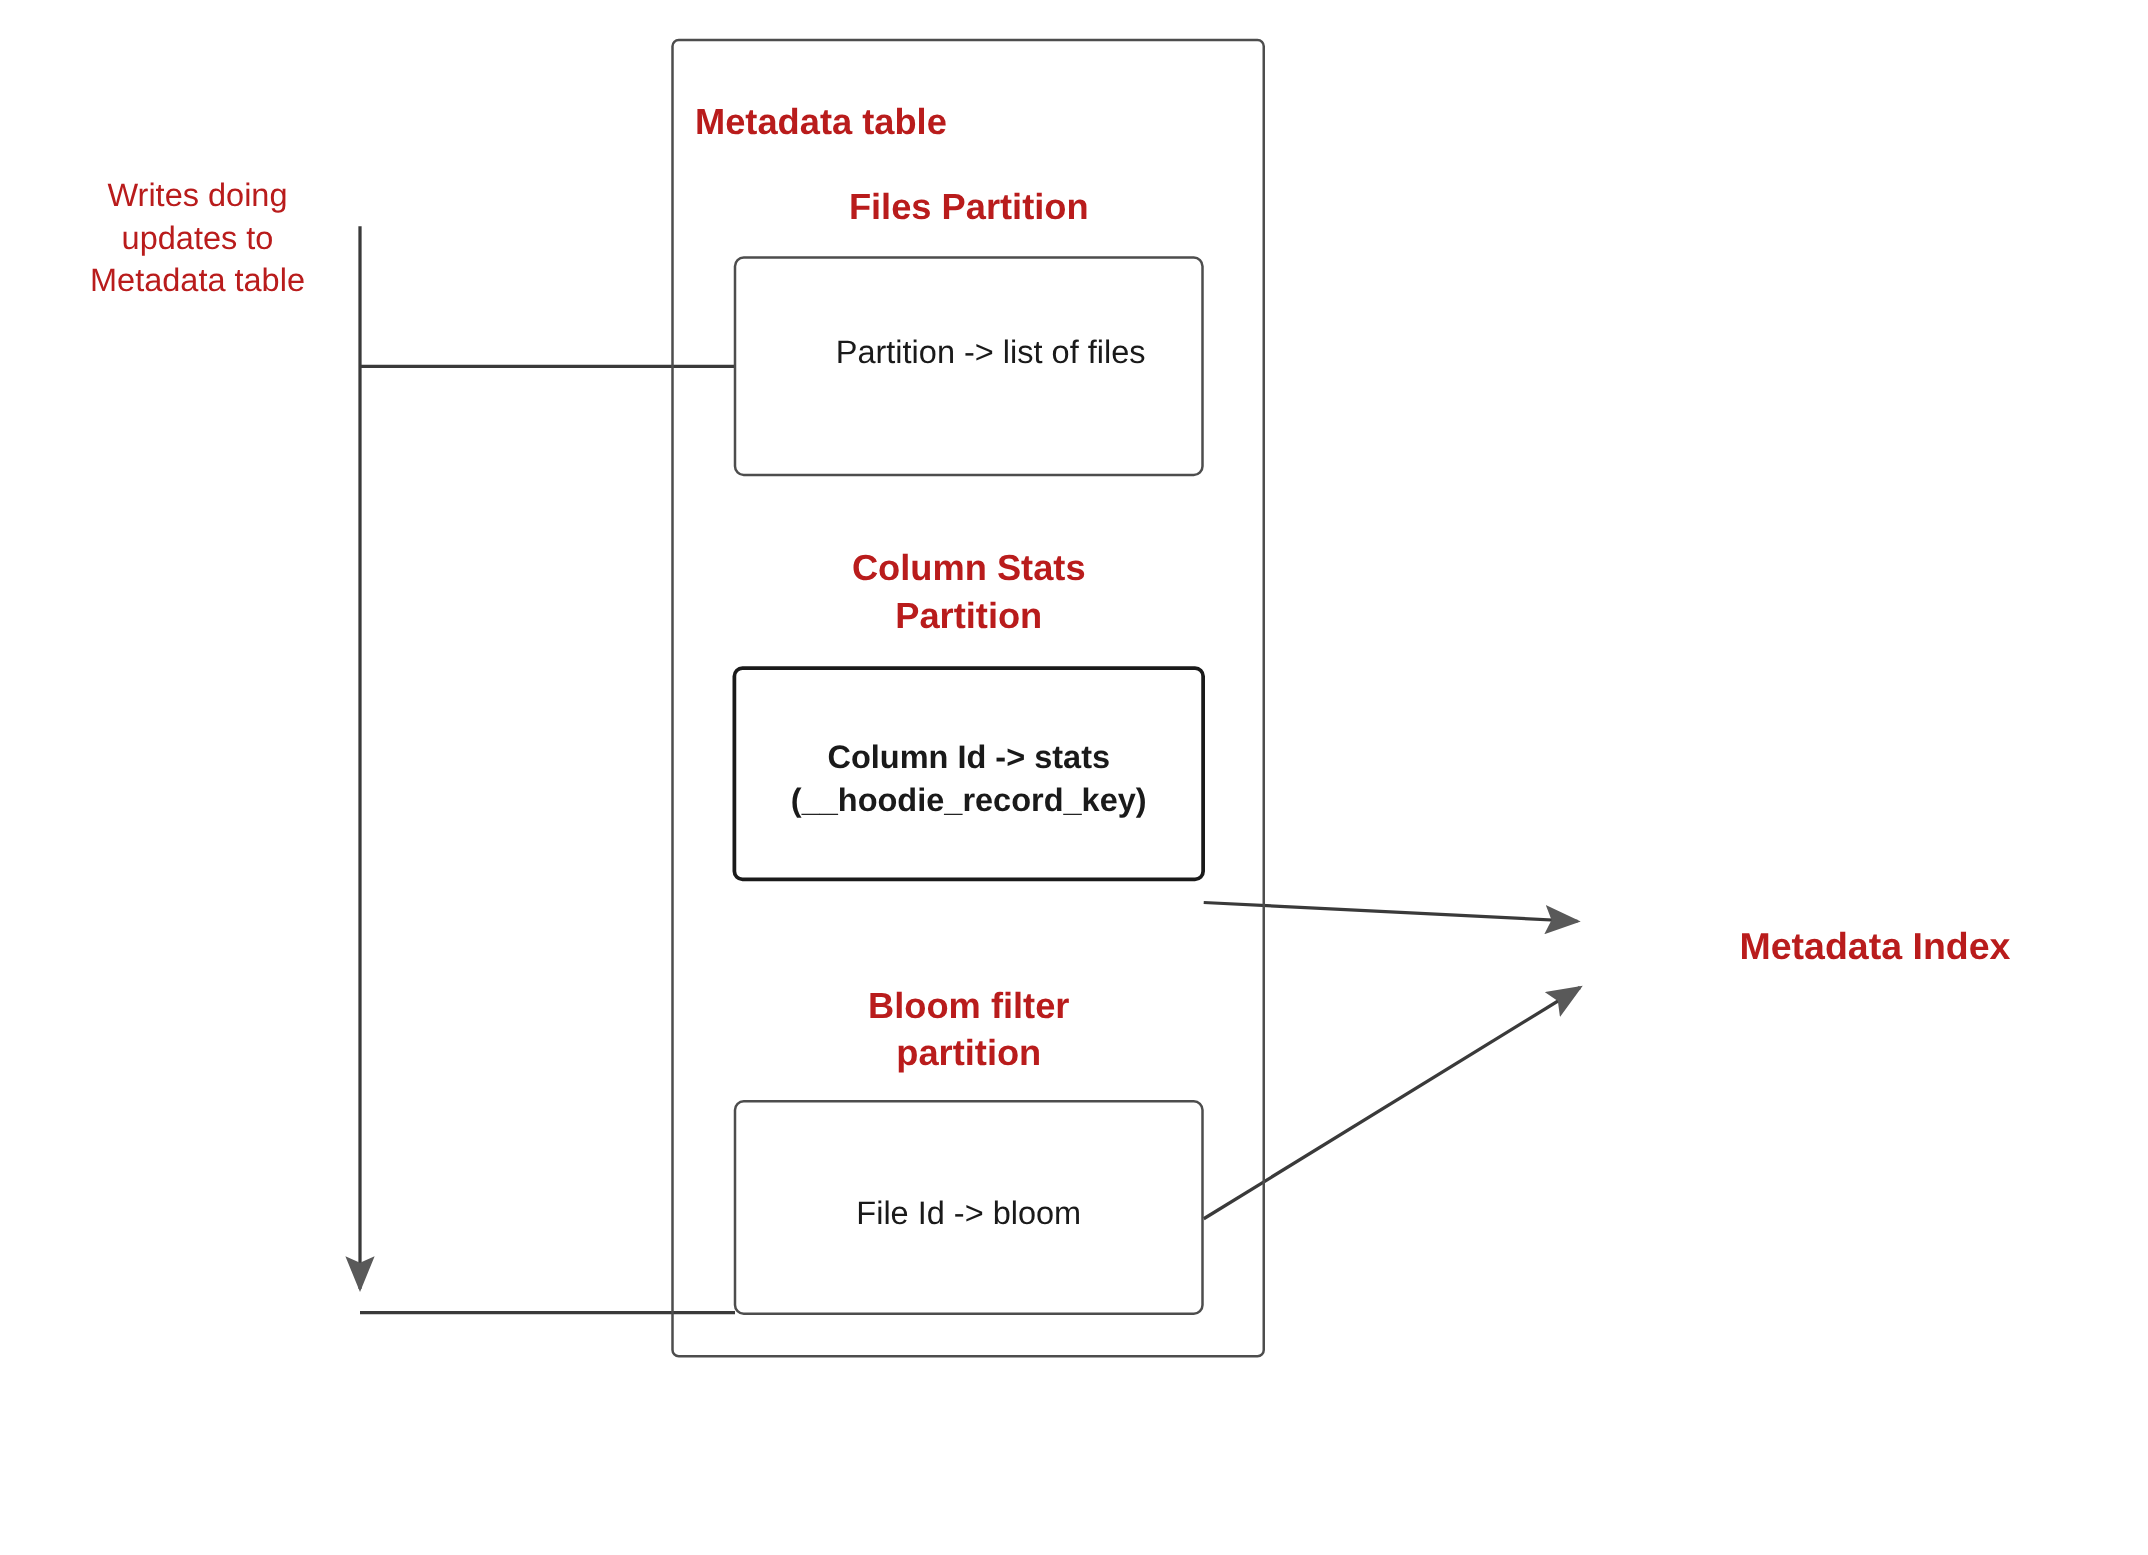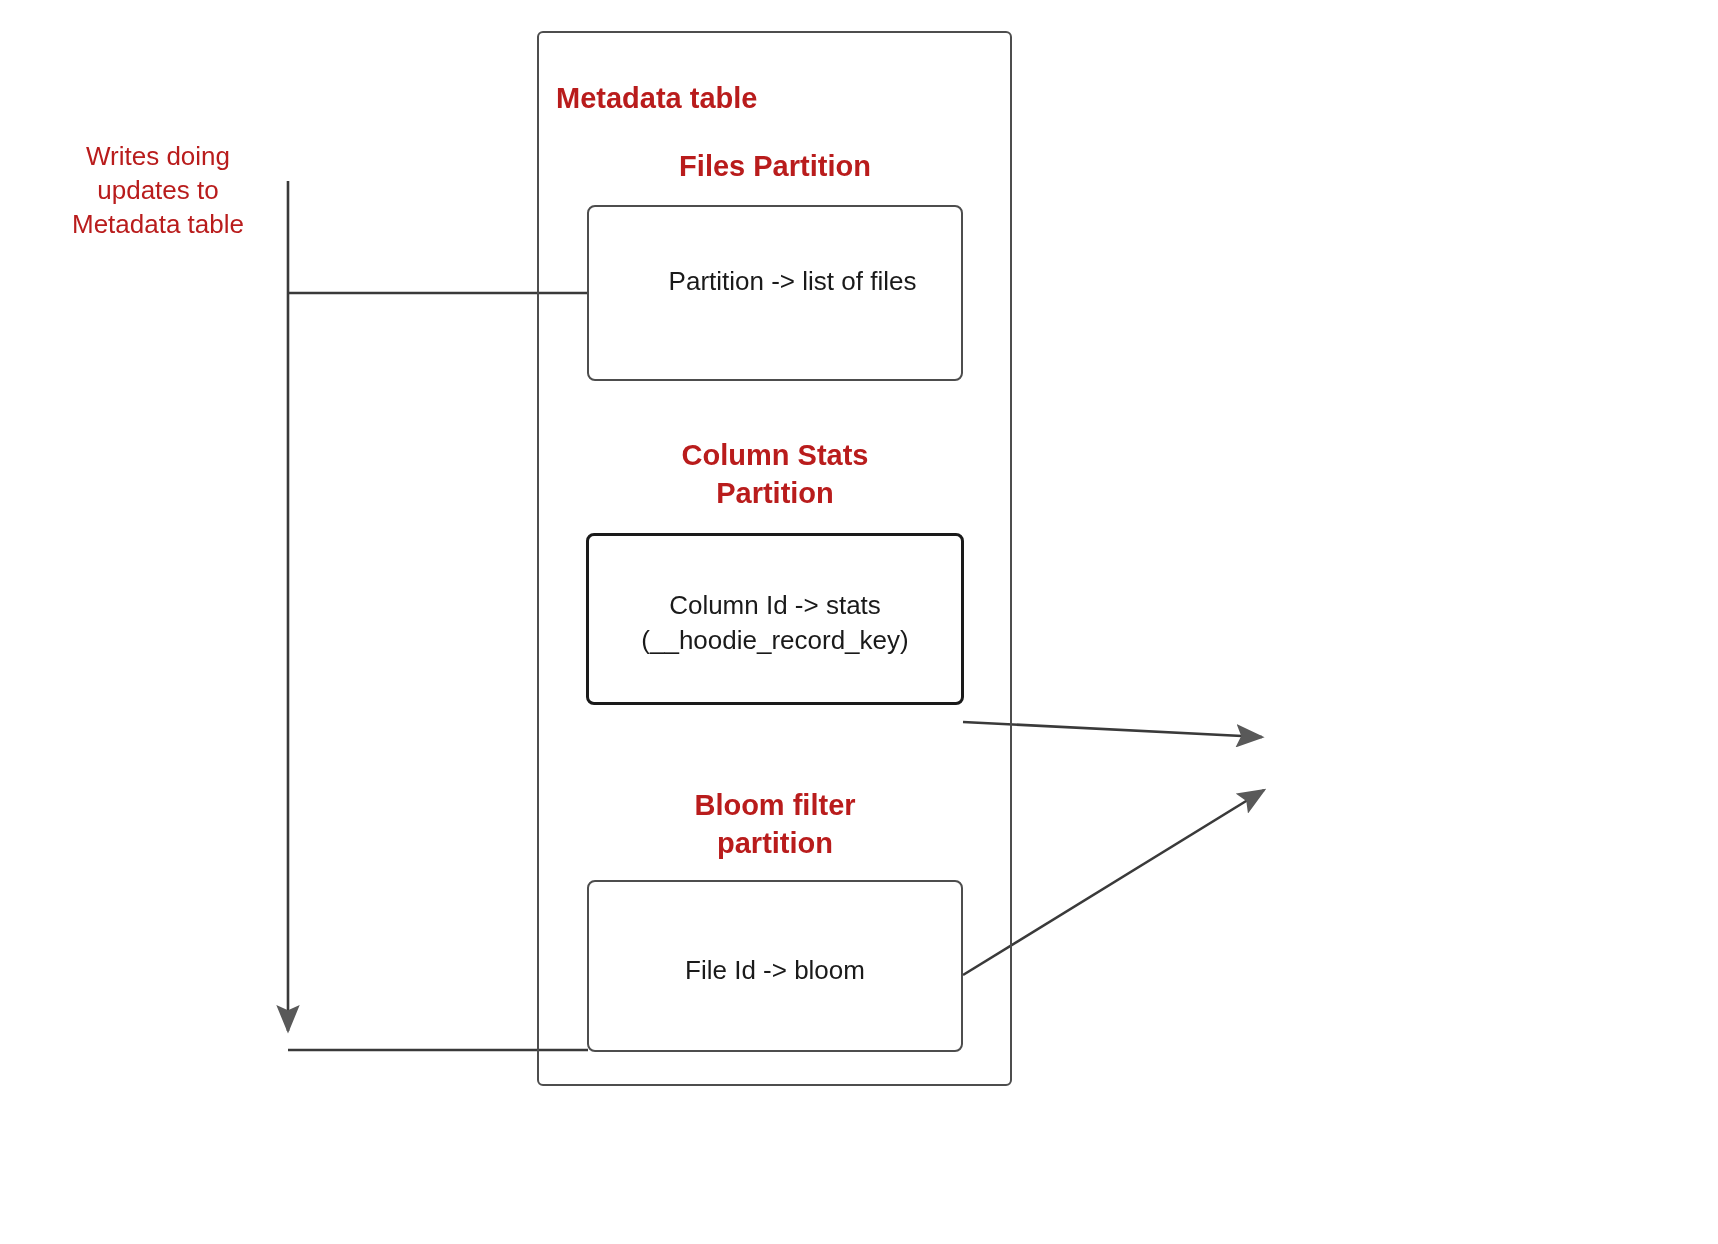--- a/index.html
+++ b/index.html
@@ -116,21 +116,21 @@
     height: 176px;
     padding-left: 35px;
   }
   #files-partition-box .body-text { transform: translateY(-12px); }
   #column-stats-box {
     left: 586px;
     top: 533px;
     width: 378px;
     height: 172px;
   }
-  #column-stats-box .body-text { transform: translateY(4px); }
+  #column-stats-box .body-text { transform: translateY(4px); font-weight: bold; }
   #bloom-filter-box {
     left: 587px;
     top: 880px;
     width: 376px;
     height: 172px;
   }
   #bloom-filter-box .body-text { transform: translateY(4px); }
 
   
   #metadata-index-title {
@@ -197,14 +197,15 @@
     <div class="body-text">Column Id  -&gt; stats
 (__hoodie_record_key)</div>
   </div>
 
   <div class="txt bold" id="bloom-filter-title">Bloom filter
 partition</div>
   <div class="partition-box" id="bloom-filter-box">
     <div class="body-text">File Id -&gt; bloom</div>
   </div>
 
+  <div class="txt bold" id="metadata-index-title">Metadata Index</div>
 
 </div>
 
 </body></html>

